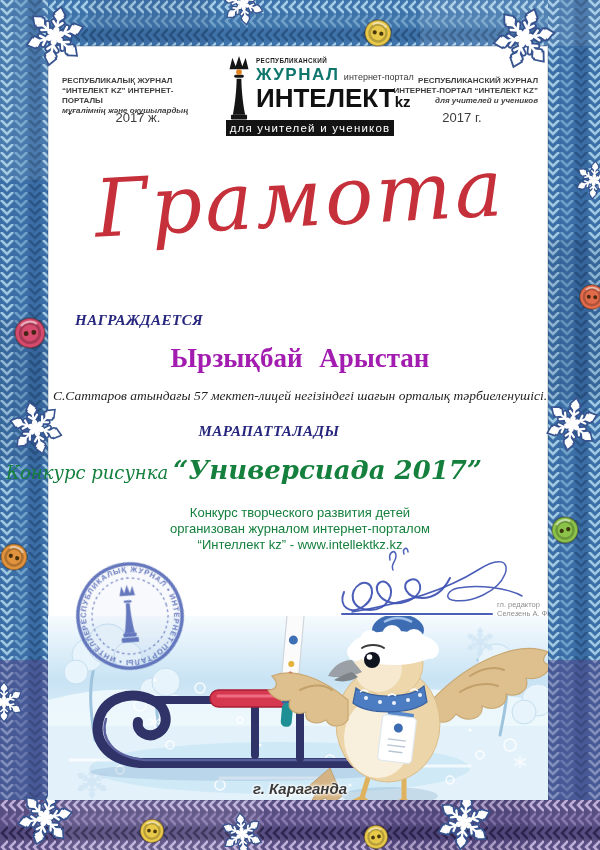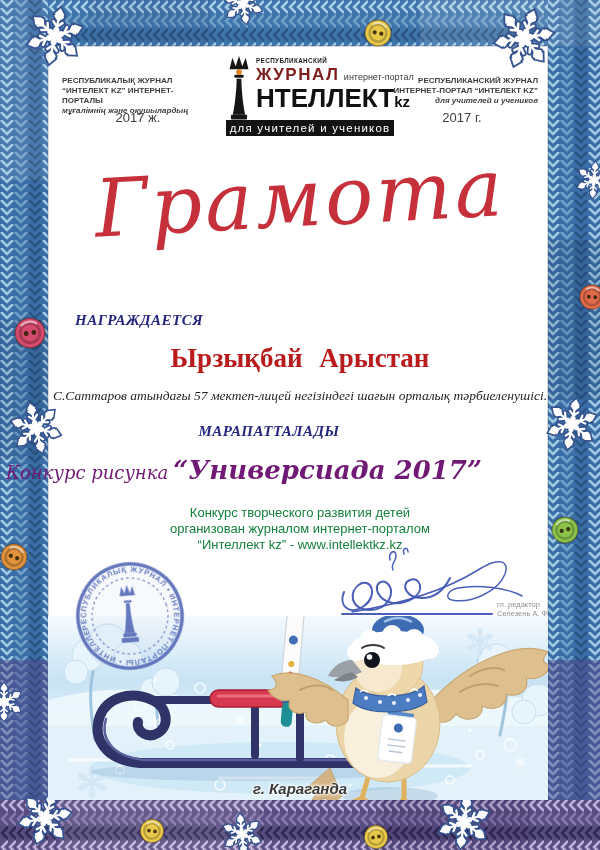--- a/index.html
+++ b/index.html
@@ -25,41 +25,41 @@
   #hdr-left-year{left:62px;top:110px;width:152px;text-align:center;}
   #hdr-right{left:386px;top:76px;width:152px;text-align:right;}
   #hdr-right-year{left:386px;top:110px;width:152px;}
 
   
   #logo{left:226px;top:54px;width:168px;height:84px;}
   #logo .queen{position:absolute;left:-2px;top:0px;width:30px;height:74px;z-index:2;}
   #logo .ltxt{position:absolute;left:30px;top:3px;width:138px;color:#1c1c1c;}
   #logo .l-small{font-size:6.3px;font-weight:700;letter-spacing:.4px;}
   #logo .l-row1{white-space:nowrap;margin-top:1px;}
-  #logo .l-zh{font-size:17px;font-weight:700;letter-spacing:1.5px;color:#7f1d1d;}
+  #logo .l-zh{font-size:17px;font-weight:700;letter-spacing:1.5px;color:#0f766e;}
   #logo .l-ip{font-size:9px;color:#3a3a3a;}
   #logo .l-big{font-size:26px;font-weight:900;letter-spacing:0;line-height:26px;white-space:nowrap;color:#111;}
   #logo .l-kz{font-size:15px;font-weight:700;}
   #logo .l-bar{position:absolute;left:0;top:66px;width:168px;height:16px;background:#131313;z-index:1;
                color:#fff;font-size:11.5px;letter-spacing:1.2px;text-align:center;line-height:16px;white-space:nowrap;}
 
   
   #title{left:0;top:152px;width:600px;text-align:center;font-family:"DejaVu Serif",serif;font-style:italic;
          font-size:80px;color:#c5303a;letter-spacing:3px;transform:rotate(-3deg);}
   .navy-label{font-family:"Liberation Serif",serif;font-style:italic;font-weight:700;font-size:15px;
               letter-spacing:.5px;color:#26267e;}
   #award-label{left:75px;top:312px;}
   #award-label2{left:0;top:423px;width:538px;text-align:center;}
   #award-name{left:0;top:343px;width:600px;text-align:center;font-family:"Liberation Serif",serif;
-              font-weight:700;font-size:27px;color:#b91c1c;word-spacing:10px;}
+              font-weight:700;font-size:27px;color:#a21caf;word-spacing:10px;}
   .desc{left:0;width:600px;text-align:center;font-family:"Liberation Serif",serif;font-style:italic;
         font-size:13.5px;color:#1f1f1f;}
   #desc1{top:388px;}
   #desc2{top:406px;}
-  #contest{left:0;top:455px;width:488px;text-align:center;color:#701a75;font-family:"DejaVu Serif",serif;
+  #contest{left:0;top:455px;width:488px;text-align:center;color:#15803d;font-family:"DejaVu Serif",serif;
            font-style:italic;}
   #contest .pre{font-size:18px;}
   #contest .big{font-size:26px;font-weight:700;}
   .note{left:0;width:600px;text-align:center;font-size:13px;color:#15803d;}
   #note1{top:505px;}
   #note2{top:521px;}
   #note3{top:537px;}
   #editor{left:497px;top:600px;width:70px;font-size:7.5px;color:#8f8f8f;line-height:9px;}
   #city{left:0;top:780px;width:600px;text-align:center;font-weight:700;font-style:italic;font-size:15px;
         color:#3a3a3a;text-shadow:0 0 3px #fff,0 0 3px #fff,0 0 4px #fff;}
@@ -353,21 +353,21 @@
         </g>
       <circle cx="15" cy="19" r="3" fill="#e2821e"></circle>
     </svg>
     <div class="ltxt">
       <div class="l-small">РЕСПУБЛИКАНСКИЙ</div>
       <div class="l-row1">
         <span class="l-zh">ЖУРНАЛ</span>
         <span class="l-ip">интернет-портал</span>
       </div>
       <div class="l-big">
-        <span>НТЕЛЛЕКТ</span><span class="l-kz">kz</span>
+        <span>ИНТЕЛЕКТ</span><span class="l-kz">kz</span>
       </div>
     </div>
     <div class="l-bar">для учителей и учеников</div>
   </div>
 
   <div class="txt" id="title">Грамота</div>
 
   <div class="txt navy-label" id="award-label">НАГРАЖДАЕТСЯ</div>
   <div class="txt" id="award-name">Ырзықбай Арыстан</div>
   <div class="txt desc" id="desc1">С.Саттаров атындағы 57 мектеп-лицей негізіндегі шағын орталық тәрбиеленушісі.</div>

